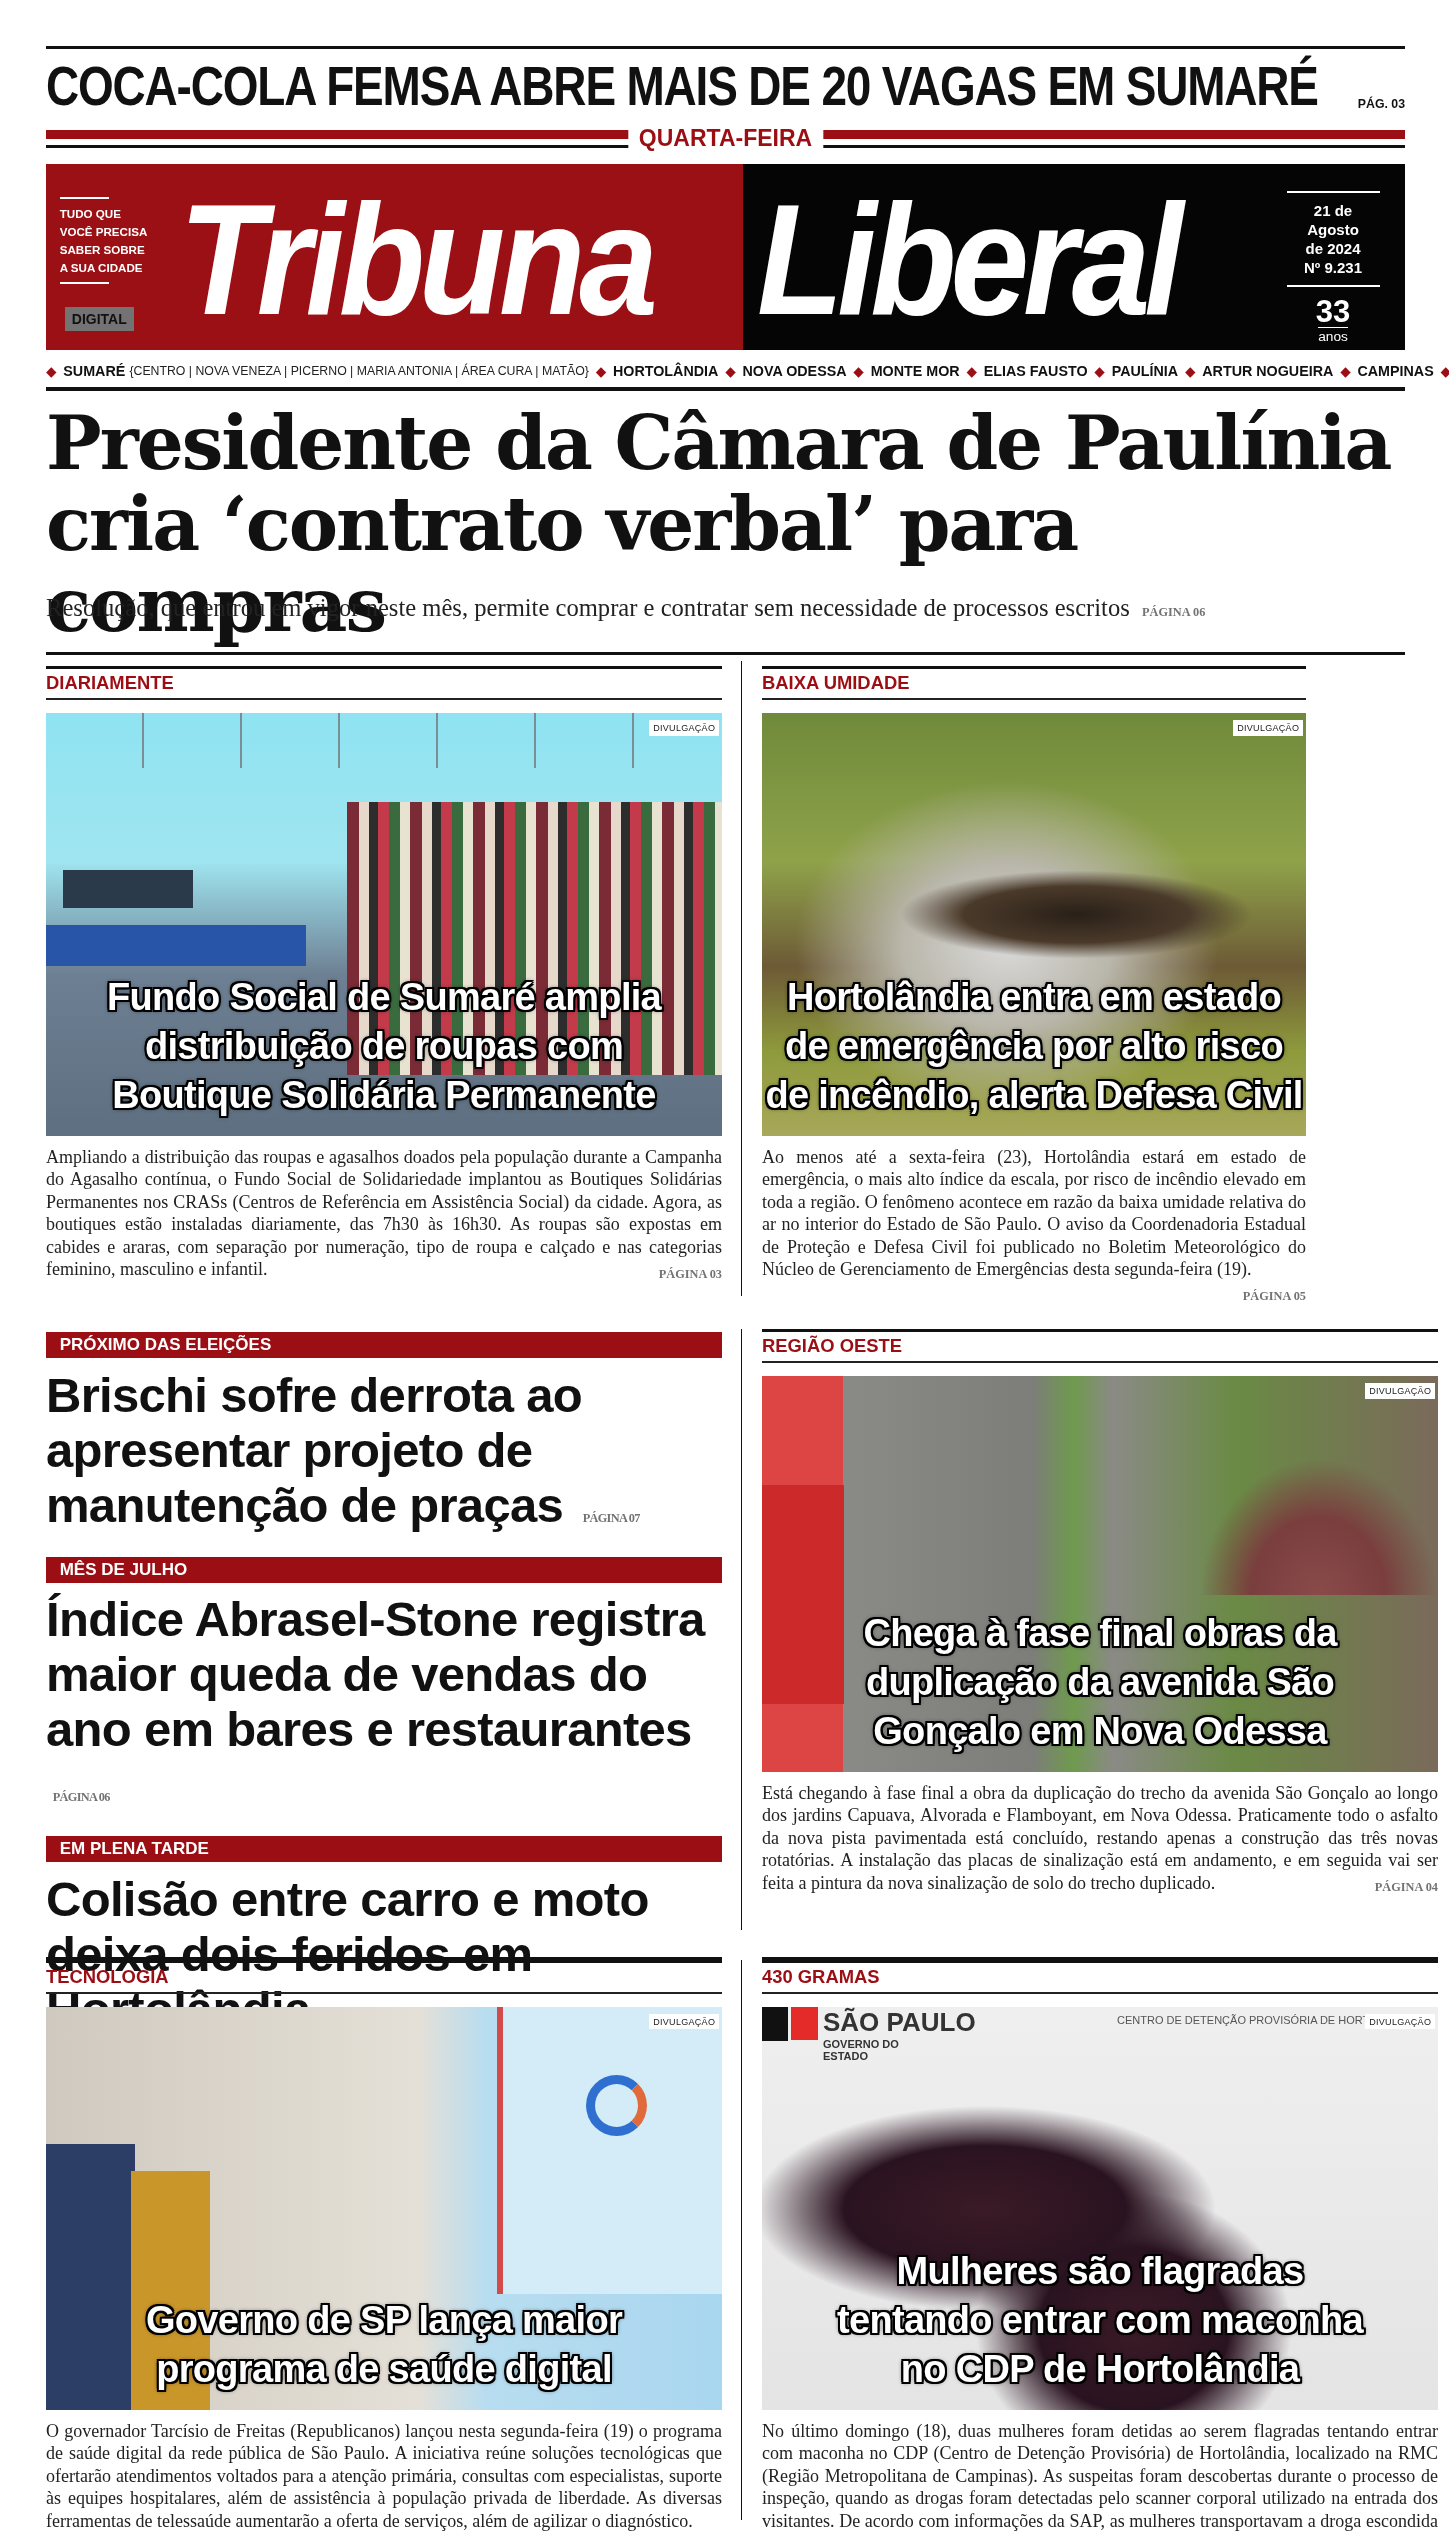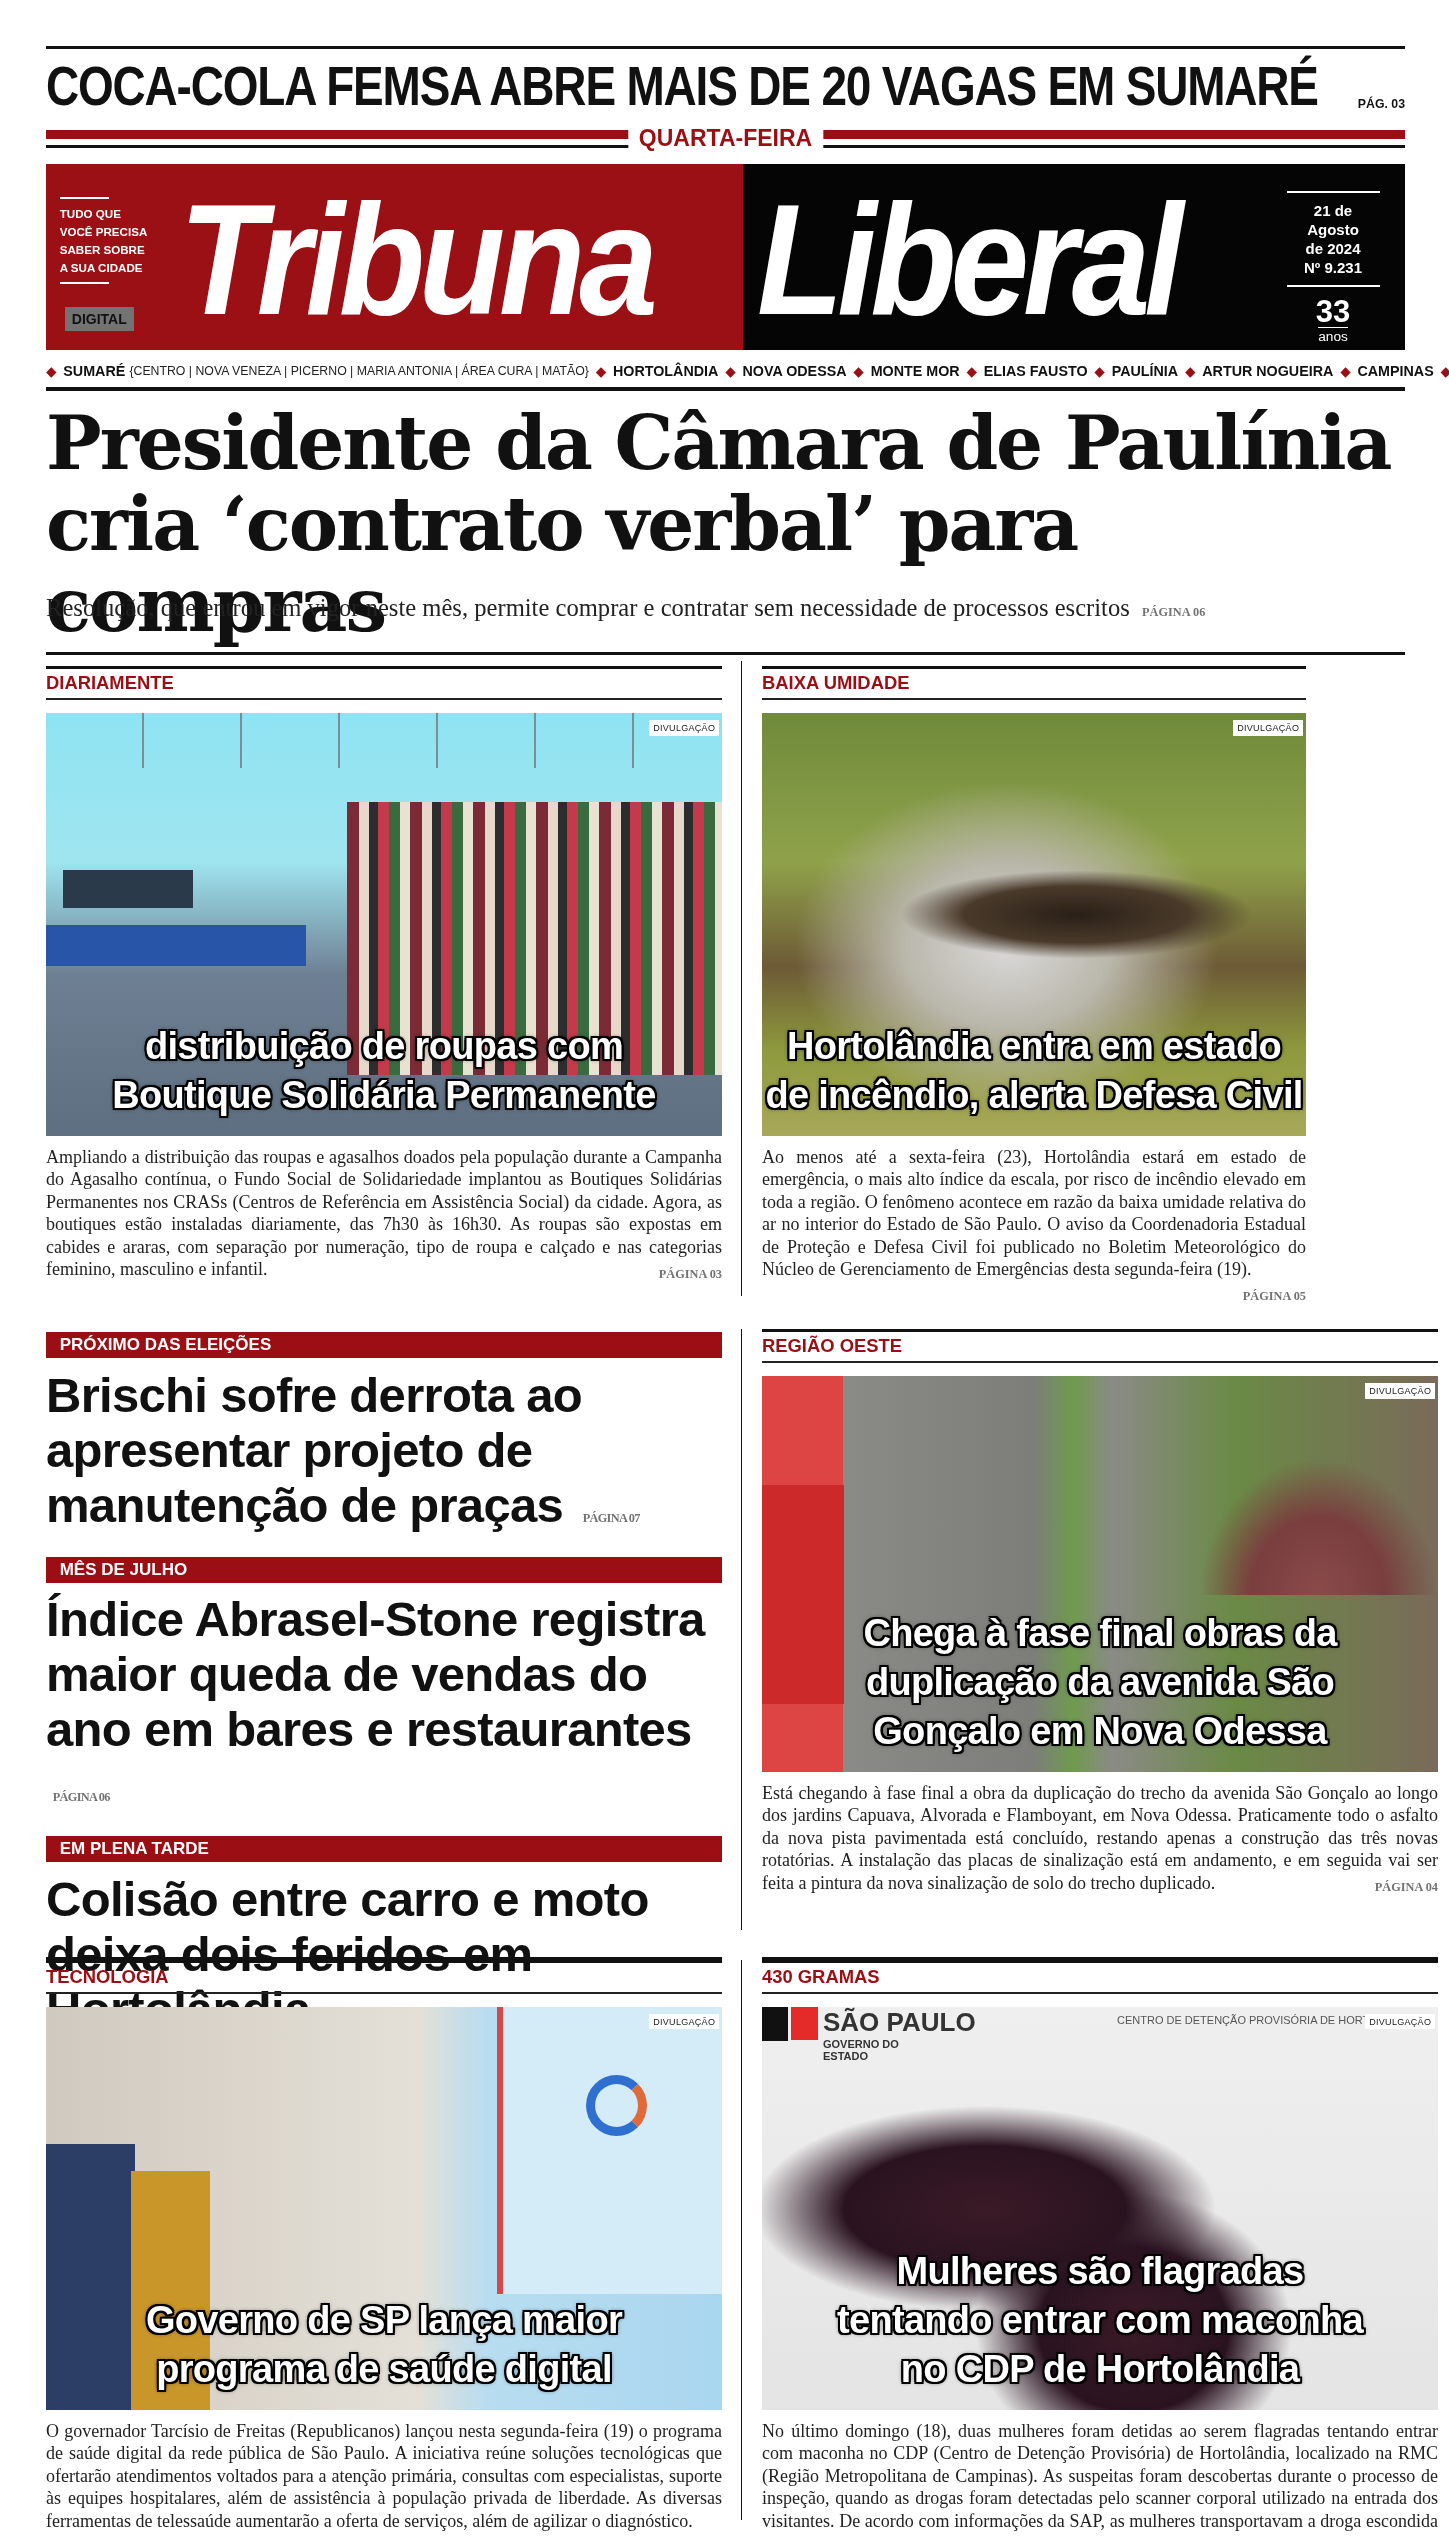--- a/index.html
+++ b/index.html
@@ -172,20 +172,21 @@
   <div class="sec-top" style="height:2.7px;"></div>
   <div class="sec-label">DIARIAMENTE</div>
   <div class="sec-rule"></div>
   <div class="photo" id="photo-boutique" style="height:423px; margin-top:13.7px;">
     <div class="deco" style="left:0;top:0;width:100%;height:55px;background:repeating-linear-gradient(90deg, transparent 0 96px, #7c8e95 96px 98px);"></div>
     <div class="deco" style="left:17px;top:157px;width:130px;height:38px;background:#2b3a4a;"></div>
     <div class="deco" style="left:0;top:212px;width:260px;height:41px;background:#2855a8;"></div>
     <div class="deco" style="left:301px;top:89px;width:383px;height:273px;background:repeating-linear-gradient(90deg,#7a2b35 0 12.3px,#e6d9cc 12.3px 22px,#2d2d2d 22px 31px,#c33a4a 31px 42px,#3a6b3f 42px 53px,#e8e2d0 53px 63px);"></div>
     <div class="credit">DIVULGAÇÃO</div>
     <div class="photo-caption">
+      <div>Fundo Social de Sumaré amplia</div>
       <div>distribuição de roupas com</div>
       <div>Boutique Solidária Permanente</div>
     </div>
   </div>
   <div class="body-text">
     <span>Ampliando a distribuição das roupas e agasalhos doados pela população durante a Campanha do Agasalho contínua, o Fundo Social de Solidariedade implantou as Boutiques Solidárias Permanentes nos CRASs (Centros de Referência em Assistência Social) da cidade. Agora, as boutiques estão instaladas diariamente, das 7h30 às 16h30. As roupas são expostas em cabides e araras, com separação por numeração, tipo de roupa e calçado e nas categorias feminino, masculino e infantil.</span>
     <span class="page-ref">PÁGINA 03</span>
   </div>
 </div>
 
@@ -193,20 +194,21 @@
 
 <div class="col" style="left:762px; top:666px; width:544px;">
   <div class="sec-top" style="height:2.7px;"></div>
   <div class="sec-label">BAIXA UMIDADE</div>
   <div class="sec-rule"></div>
   <div class="photo" id="photo-fire" style="height:423px; margin-top:13.7px;">
     <div class="deco" style="left:137px;top:157px;width:355px;height:89px;background:radial-gradient(ellipse, #2a2018 0%, #4a3a2a 45%, transparent 70%);"></div>
     <div class="credit">DIVULGAÇÃO</div>
     <div class="photo-caption">
       <div>Hortolândia entra em estado</div>
+      <div>de emergência por alto risco</div>
       <div>de incêndio, alerta Defesa Civil</div>
     </div>
   </div>
   <div class="body-text">
     <span>Ao menos até a sexta-feira (23), Hortolândia estará em estado de emergência, o mais alto índice da escala, por risco de incêndio elevado em toda a região. O fenômeno acontece em razão da baixa umidade relativa do ar no interior do Estado de São Paulo. O aviso da Coordenadoria Estadual de Proteção e Defesa Civil foi publicado no Boletim Meteorológico do Núcleo de Gerenciamento de Emergências desta segunda-feira (19).</span>
     <span class="page-ref">PÁGINA 05</span>
   </div>
 </div>
 
 <div class="col" style="left:46px; top:1332px; width:676px;">

